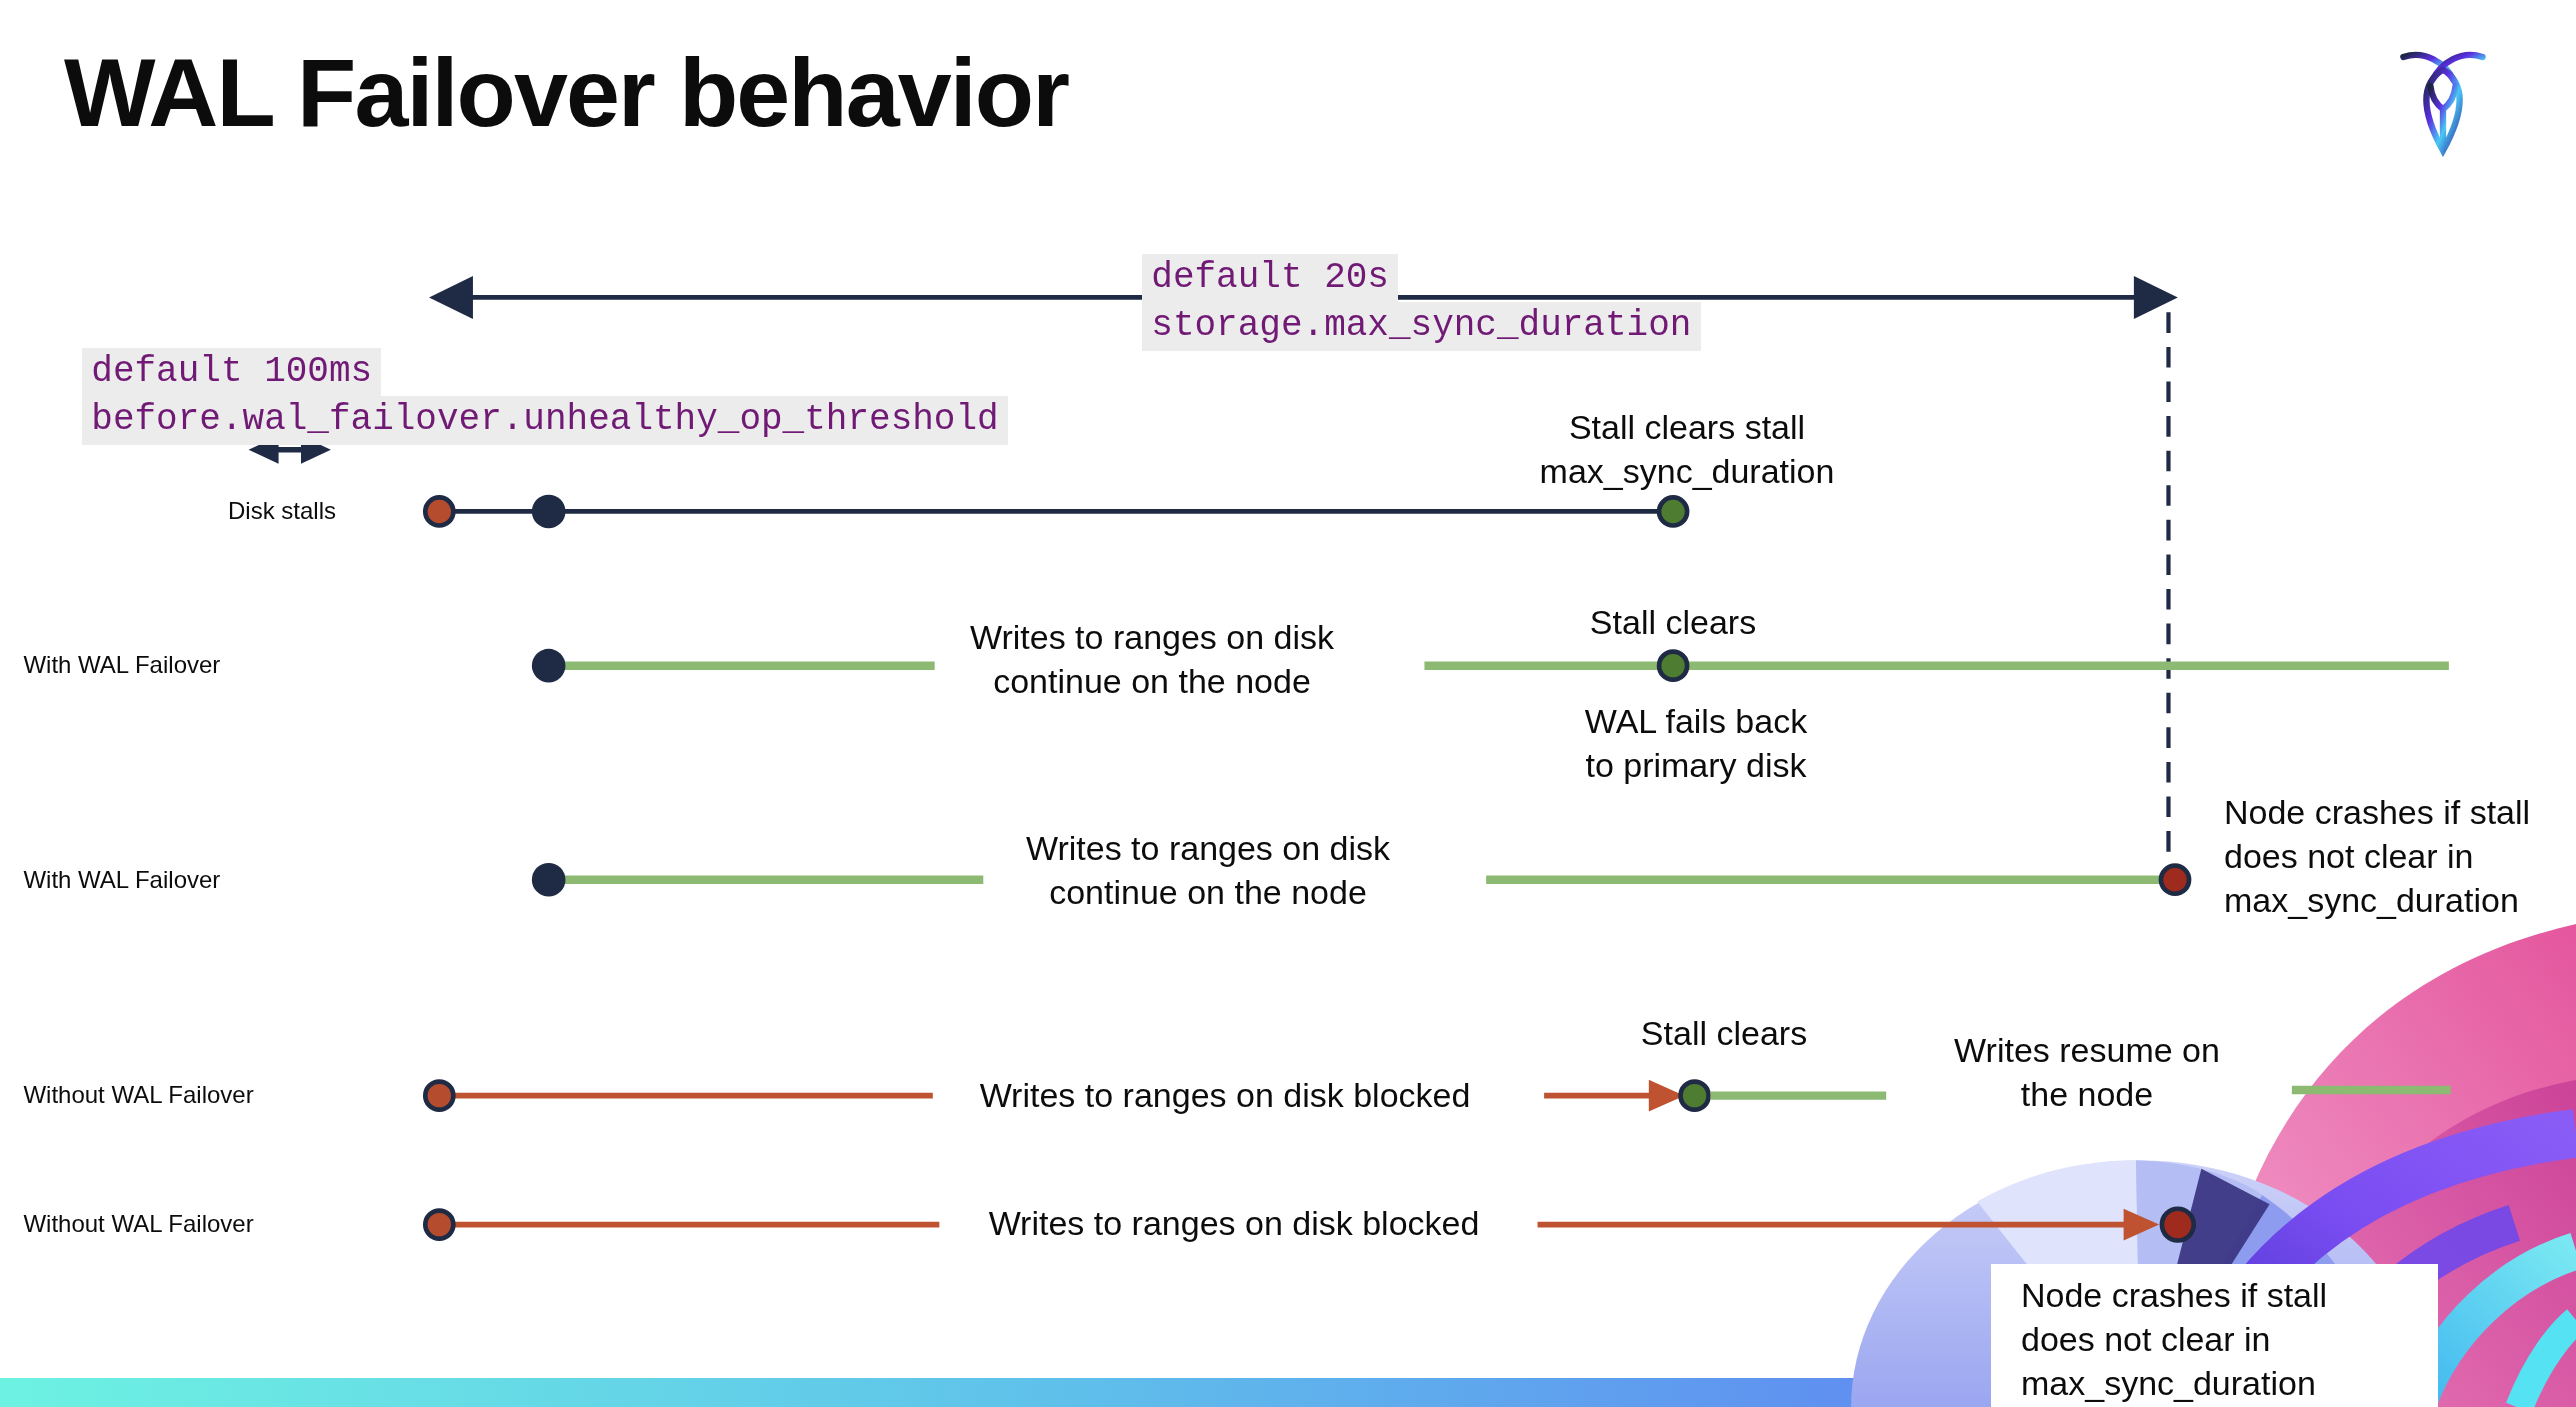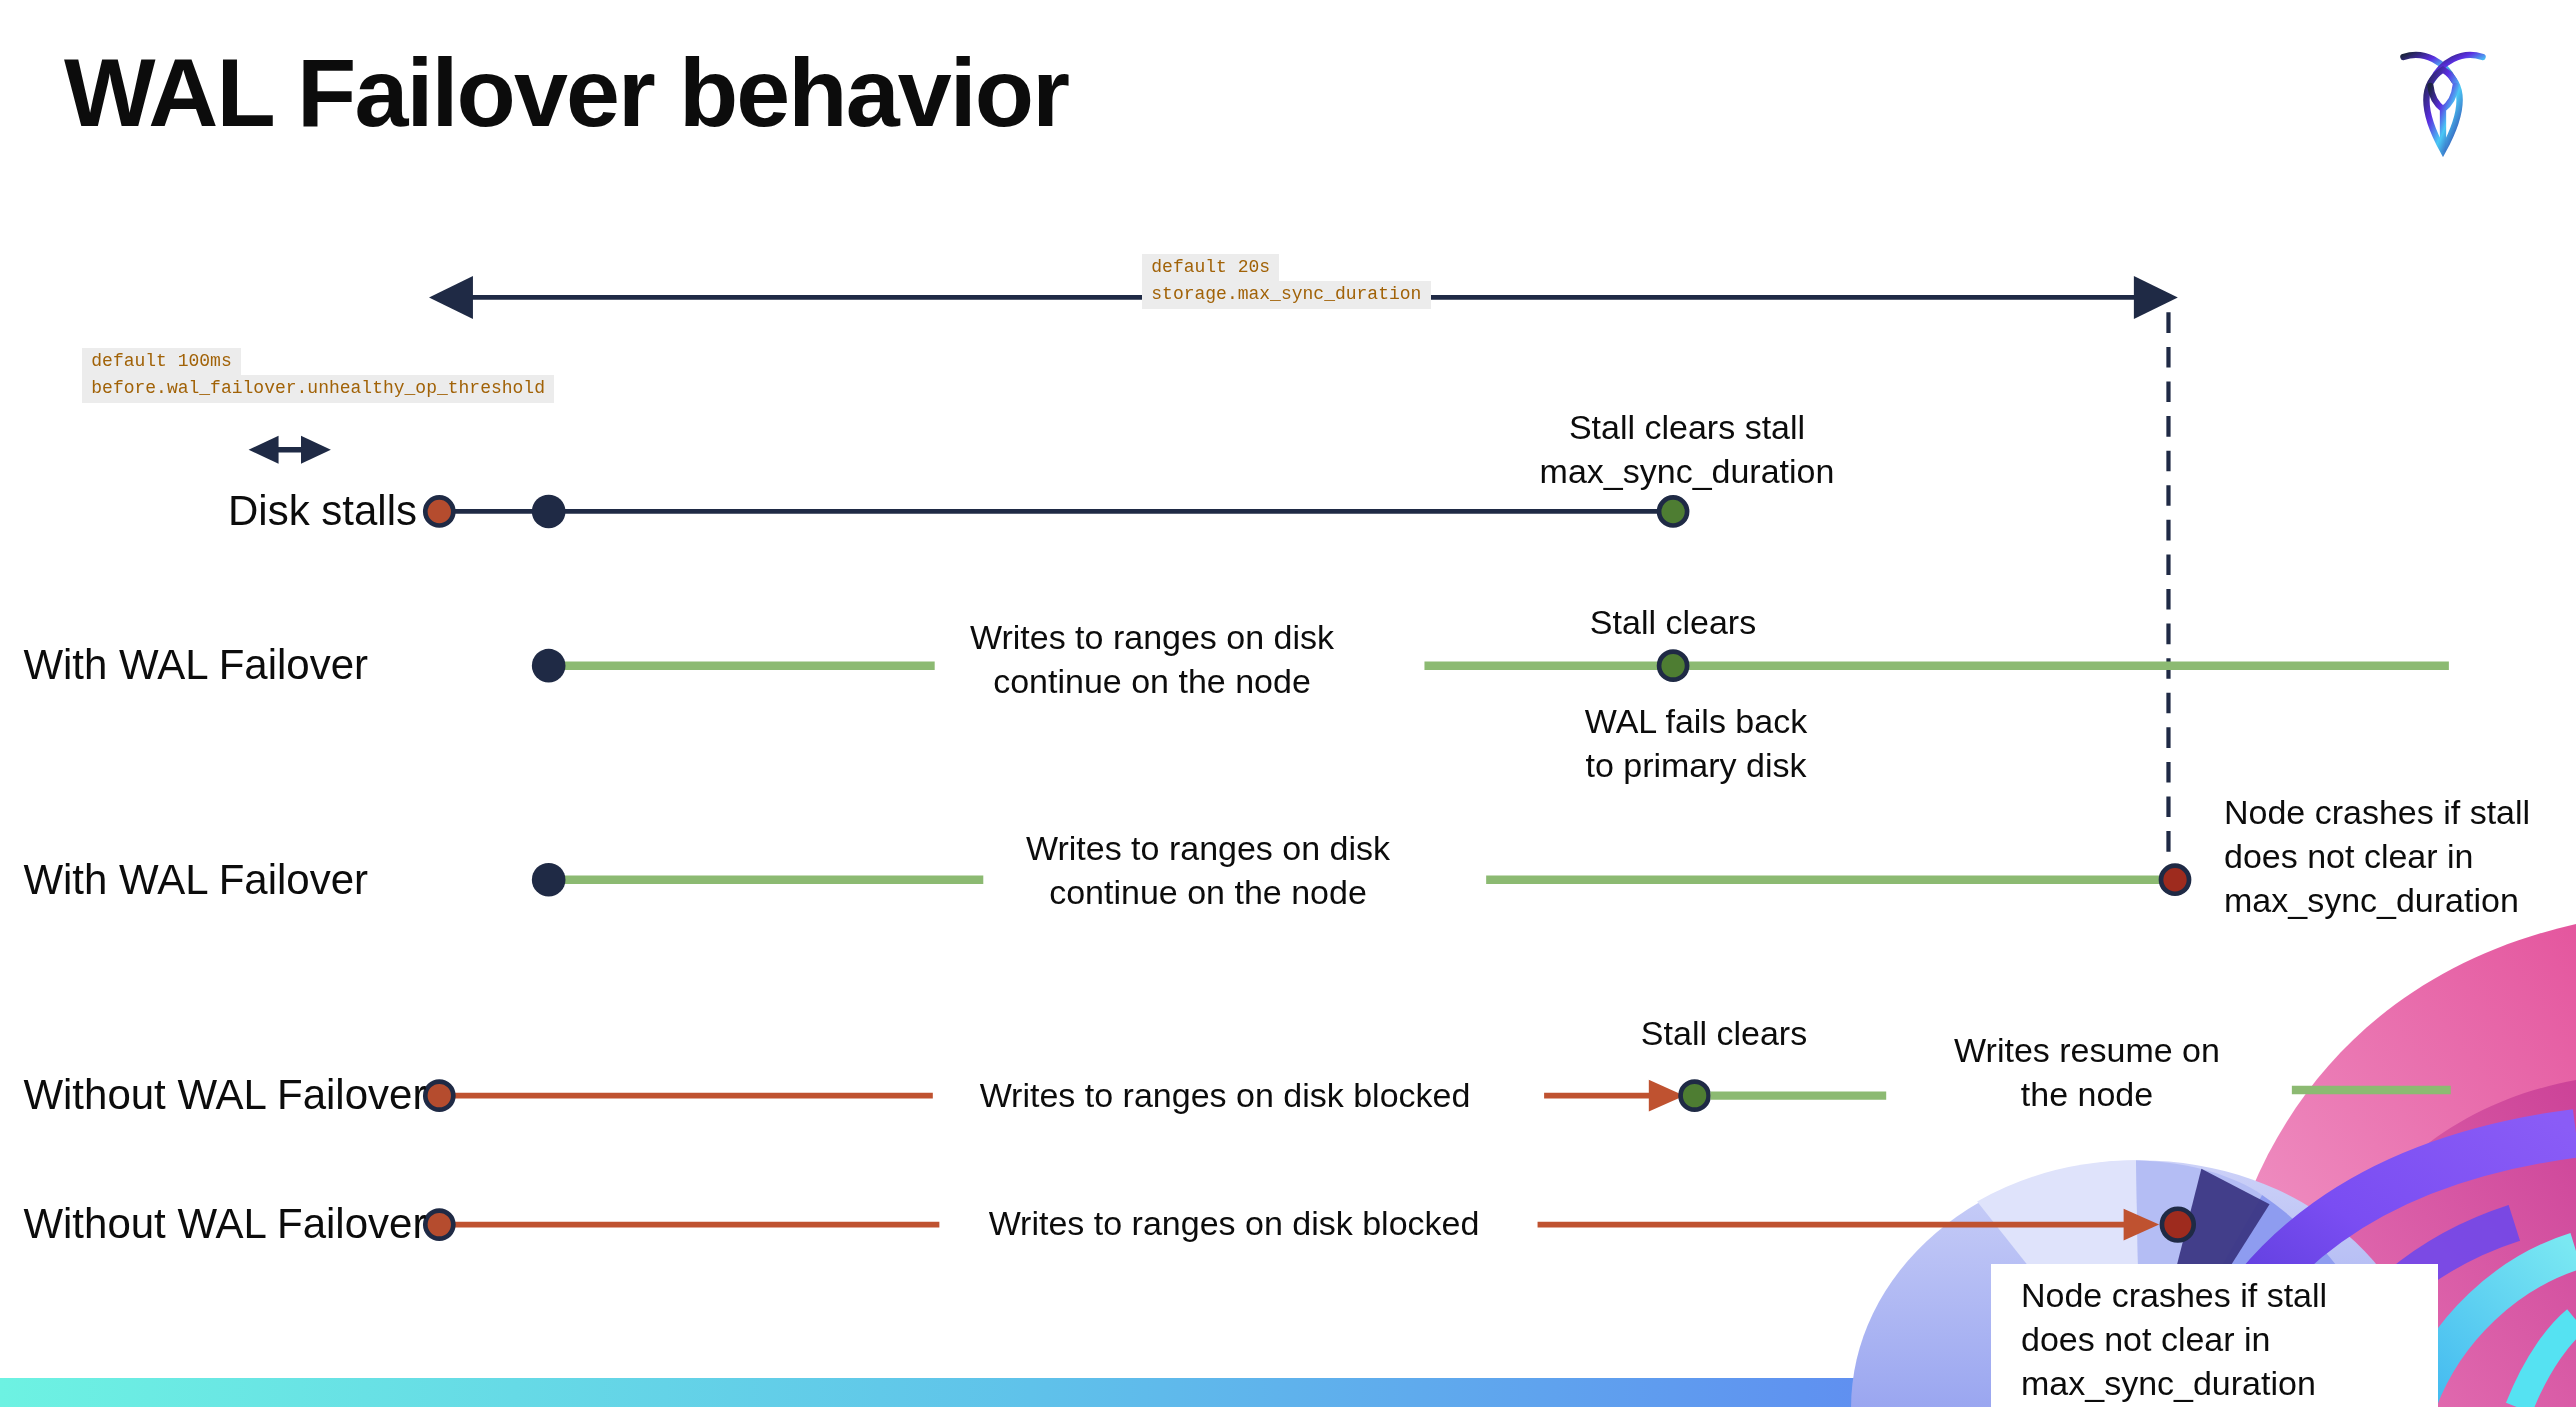--- a/index.html
+++ b/index.html
@@ -6,23 +6,23 @@
     --navy:#1f2a45; --stall-red:#b54c2e; --crash-red:#9e2b1e;
     --green-dot:#4e7d32; --green-line:#8cba72; --red-line:#bf5230;
     --code-bg:#ececec;
   }
   html,body{margin:0;padding:0;background:#fff;}
   .slide{position:relative;width:2576px;height:1408px;background:#ffffff;overflow:hidden;
          font-family:"Liberation Sans",sans-serif;color:#0c0c0c;}
   .abs{position:absolute;}
   .title{left:64px;top:37px;font-size:97px;font-weight:700;letter-spacing:-1.9px;z-index:5;}
   .logo{left:2398px;top:47px;width:90px;height:110px;z-index:5;}
-  .code{z-index:5;font-family:"Liberation Mono","DejaVu Sans Mono",monospace;font-size:18px;color:#a16207;}
+  .code{z-index:5;font-family:"Liberation Mono","DejaVu Sans Mono",monospace;font-size:36px;color:#701a75;}
   .code-line{display:table;background:var(--code-bg);padding:2.8px 9.3px 4.7px;white-space:pre;}
-  .row-label{font-size:42px;transform:translateY(-50%);white-space:nowrap;z-index:5;}
+  .row-label{font-size:24px;transform:translateY(-50%);white-space:nowrap;z-index:5;}
   .note{font-size:34px;line-height:44px;white-space:pre-line;z-index:5;}
   .note.center{transform:translateX(-50%);text-align:center;width:max-content;}
   .note.vcenter{transform:translate(-50%,-50%);text-align:center;width:max-content;}
   .note.left{text-align:left;width:max-content;}
   .diagram{left:0;top:0;width:2576px;height:1408px;z-index:4;pointer-events:none;}
   .ln-navy{stroke:var(--navy);} .ln-green{stroke:var(--green-line);} .ln-red{stroke:var(--red-line);}
   .dot-navy{fill:var(--navy);} .dot-stall{fill:var(--stall-red);stroke:var(--navy);}
   .dot-green{fill:var(--green-dot);stroke:var(--navy);} .dot-crash{fill:var(--crash-red);stroke:var(--navy);}
   .tri-navy{fill:var(--navy);} .tri-red{fill:var(--red-line);}
   .bottom-bar{left:0;top:1378px;width:2576px;height:30px;z-index:1;

